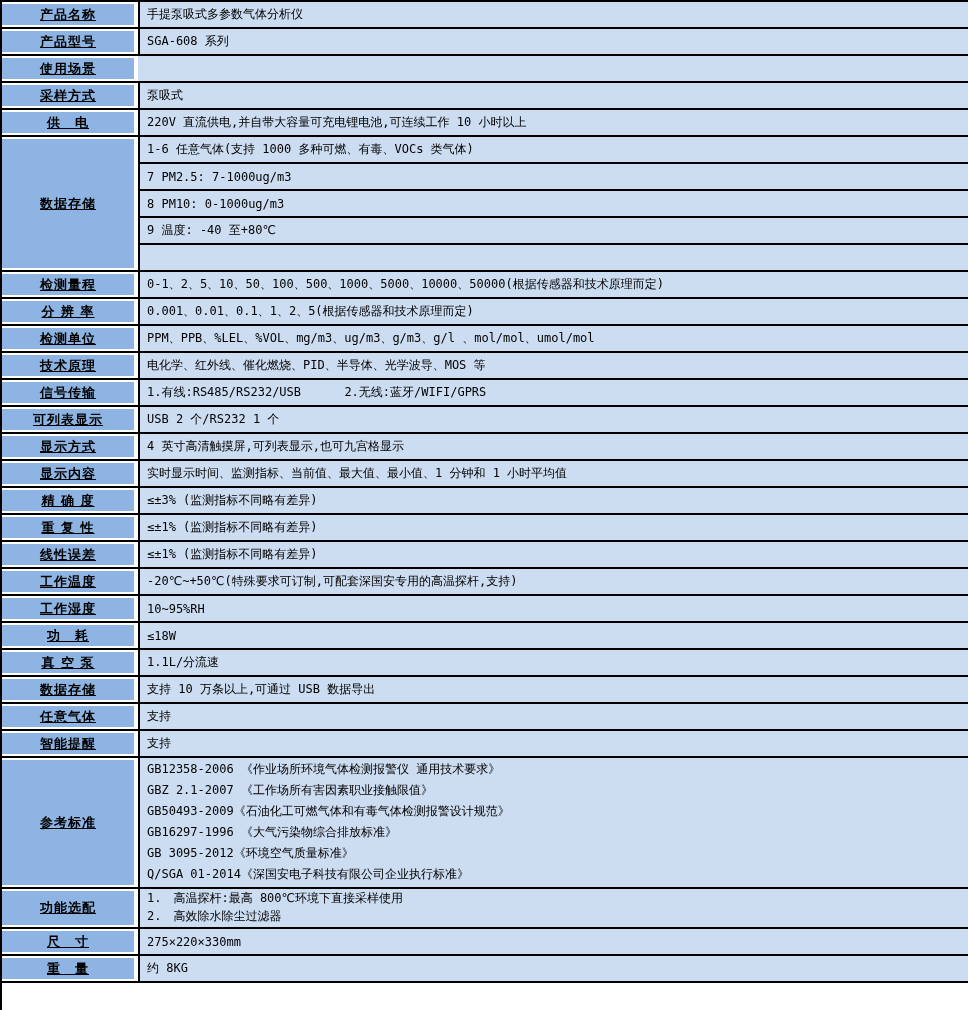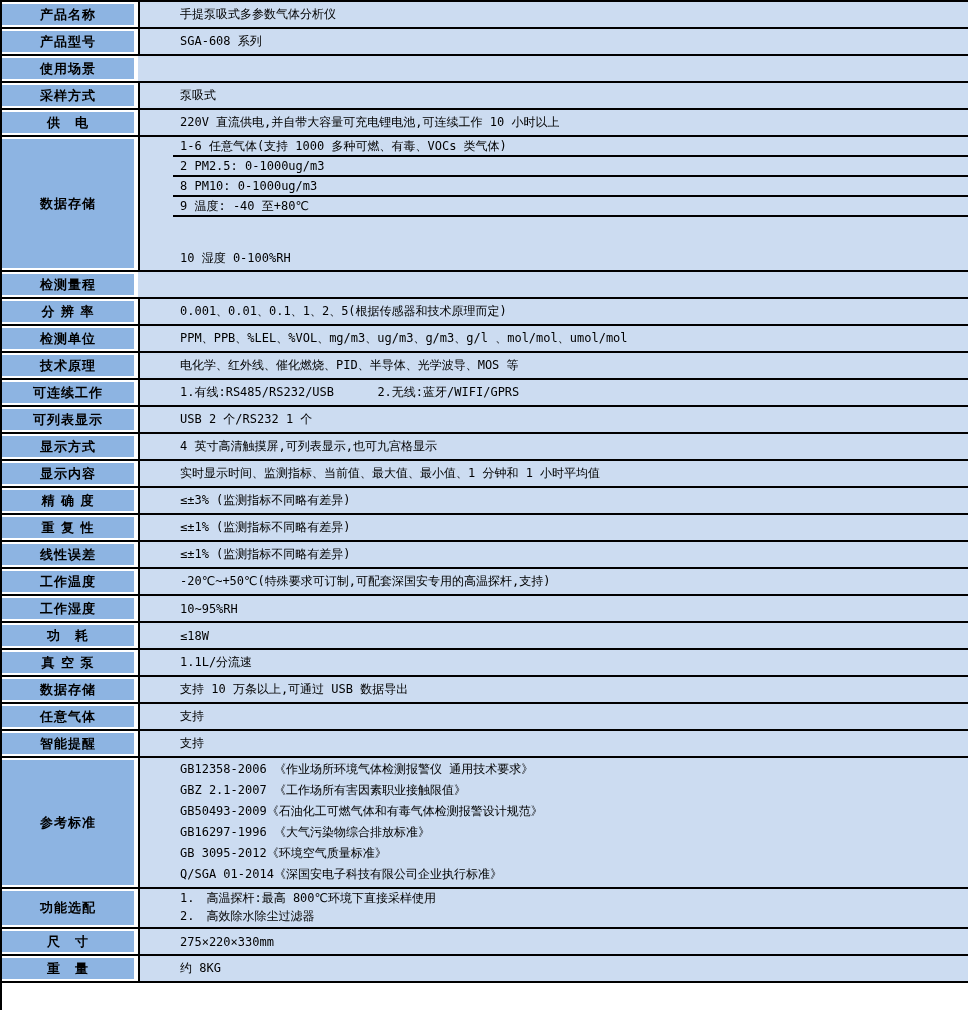--- a/index.html
+++ b/index.html
@@ -23,35 +23,35 @@
   .row.group{height:135px;}
   .row[data-lines="6"]{height:131px;}
   .row[data-lines="2"]{height:40px;}
   .label-cell{
     width:136px;flex:0 0 136px;
     background:var(--label-bg);
     border-right:4px solid var(--gap);
     box-shadow:inset 0 2px 0 var(--gap), inset 0 -2px 0 var(--gap);
     display:flex;align-items:center;justify-content:center;
     font-size:13px;font-weight:bold;color:var(--text);
-    white-space:pre;letter-spacing:1px;
+    white-space:pre;letter-spacing:1px;text-decoration:underline;
   }
   .value-col{
     flex:1;min-width:0;
     border-left:2px solid var(--border);
     background:var(--value-bg);
-    display:flex;flex-direction:column;padding-left:33px;
+    display:flex;flex-direction:column;
   }
   .value-cell{
     flex:1;display:flex;align-items:center;
     padding:0 7px;font-size:12px;color:var(--text);
     font-family:"DejaVu Sans Mono","DejaVu Sans",monospace;
     white-space:pre;overflow:hidden;
   }
-  .group .value-cell{flex:none;height:20px;border-bottom:2px solid var(--border);}
+  .group .value-cell{flex:none;height:27px;border-bottom:2px solid var(--border);}
   .group .value-cell:last-child{height:34px;border-bottom:none;margin-top:24px;}
   .lines-box{
     flex:1;display:flex;flex-direction:column;justify-content:space-between;
     padding:1px 7px 2px 7px;overflow:hidden;
   }
   .line{
     height:21px;display:flex;align-items:center;
     font-size:12px;color:var(--text);
     font-family:"DejaVu Sans Mono","DejaVu Sans",monospace;
     white-space:pre;
@@ -86,49 +86,52 @@
     <div class="row single">
       <div class="label-cell">供　电</div>
       <div class="value-col">
         <div class="value-cell">220V 直流供电,并自带大容量可充电锂电池,可连续工作 10 小时以上</div>
       </div>
     </div>
     <div class="row group">
       <div class="label-cell">数据存储</div>
       <div class="value-col">
         <div class="value-cell">1-6 任意气体(支持 1000 多种可燃、有毒、VOCs 类气体)</div>
-        <div class="value-cell">2 PM2.5: 0-1000ug/m3</div>
+        <div class="value-cell">7 PM2.5: 7-1000ug/m3</div>
         <div class="value-cell">8 PM10: 0-1000ug/m3</div>
         <div class="value-cell">9 温度: -40 至+80℃</div>
         <div class="value-cell">10 湿度 0-100%RH</div>
       </div>
     </div>
     <div class="row single">
       <div class="label-cell">检测量程</div>
+      <div class="value-col">
+        <div class="value-cell">0-1、2、5、10、50、100、500、1000、5000、10000、50000(根据传感器和技术原理而定)</div>
+      </div>
     </div>
     <div class="row single">
       <div class="label-cell">分 辨 率</div>
       <div class="value-col">
         <div class="value-cell">0.001、0.01、0.1、1、2、5(根据传感器和技术原理而定)</div>
       </div>
     </div>
     <div class="row single">
       <div class="label-cell">检测单位</div>
       <div class="value-col">
         <div class="value-cell">PPM、PPB、%LEL、%VOL、mg/m3、ug/m3、g/m3、g/l 、mol/mol、umol/mol</div>
       </div>
     </div>
     <div class="row single">
       <div class="label-cell">技术原理</div>
       <div class="value-col">
         <div class="value-cell">电化学、红外线、催化燃烧、PID、半导体、光学波导、MOS 等</div>
       </div>
     </div>
     <div class="row single">
-      <div class="label-cell">可连续工作</div>
+      <div class="label-cell">信号传输</div>
       <div class="value-col">
         <div class="value-cell">1.有线:RS485/RS232/USB      2.无线:蓝牙/WIFI/GPRS</div>
       </div>
     </div>
     <div class="row single">
       <div class="label-cell">可列表显示</div>
       <div class="value-col">
         <div class="value-cell">USB 2 个/RS232 1 个</div>
       </div>
     </div>

